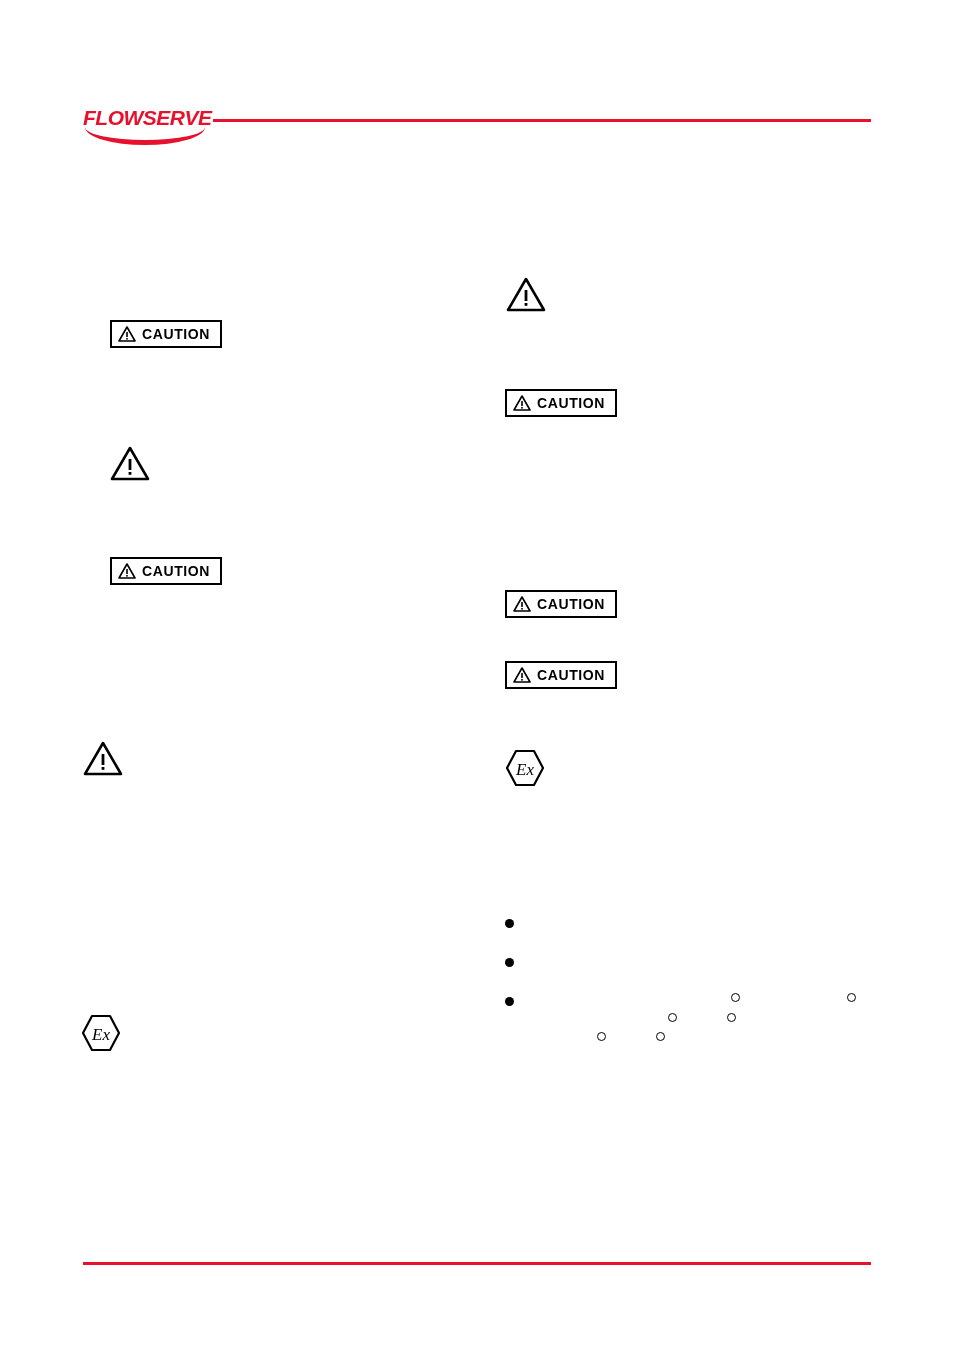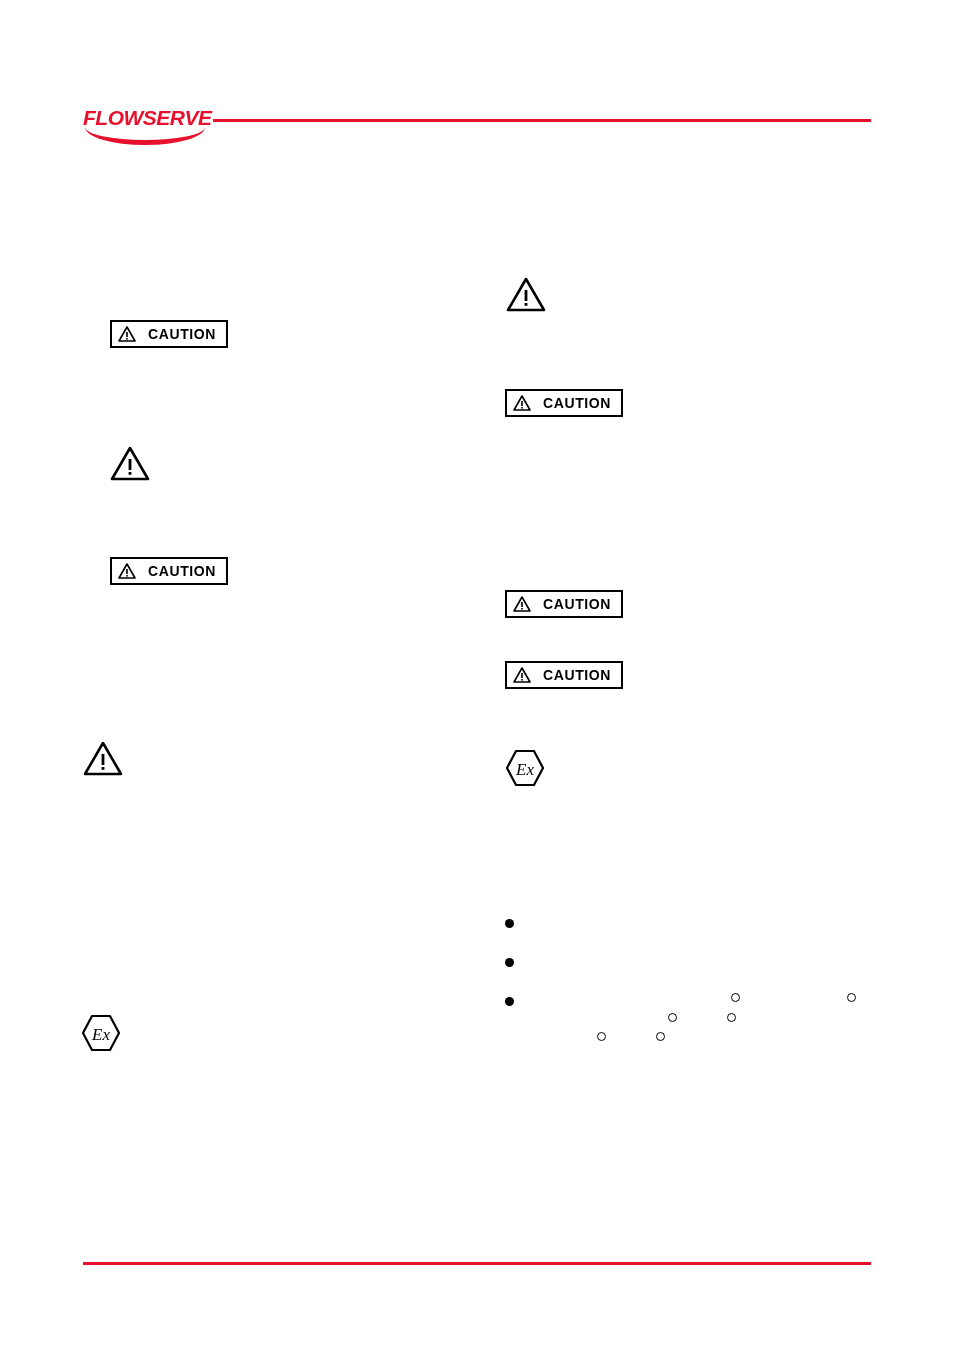--- a/index.html
+++ b/index.html
@@ -74,21 +74,21 @@
   
   .caution-box {
     display: inline-block;
     border: 2px solid #000;
     padding: 4px 10px 4px 6px;
     background: #fff;
   }
   .caution-inner {
     display: flex;
     align-items: center;
-    gap: 12px;
+    gap: 6px;
   }
   .caution-label {
     font-family: "Liberation Sans", sans-serif;
     font-size: 14px;
     font-weight: bold;
     letter-spacing: 0.6px;
     color: #000;
   }
   .tri-svg { display: block; }
 

